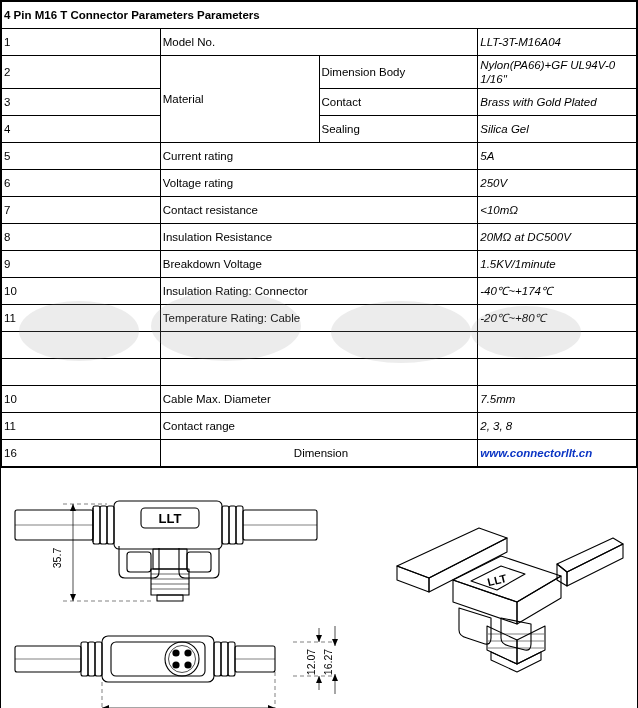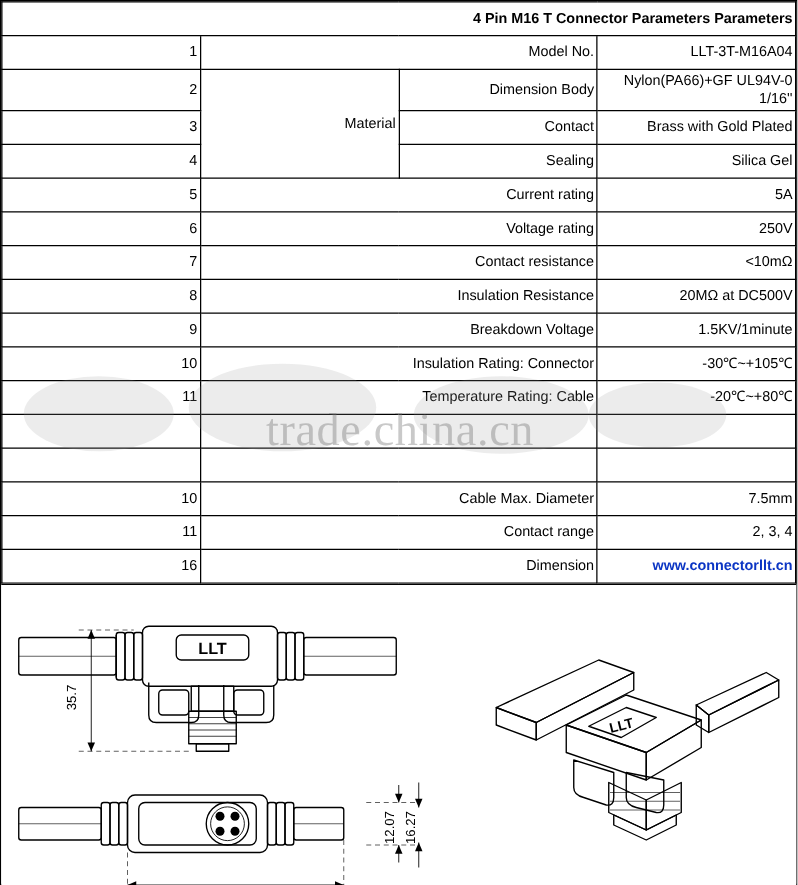--- a/index.html
+++ b/index.html
@@ -22,36 +22,36 @@
     border: 1px solid #000;
   }
   table.spec {
     width: 636px;
     border-collapse: collapse;
     table-layout: fixed;
   }
   table.spec td {
     border: 1px solid #000;
     font-size: 11.5px;
-    text-align: right;
+    text-align: left;
     vertical-align: middle;
     padding: 2px 2px;
     height: 22px;
     line-height: 14px;
   }
   td.title-cell {
     font-size: 14.5px;
     font-weight: bold;
     height: 26px;
     border-bottom: 1px solid #000;
   }
   td.idx { width: 52px; }
   td.grp { width: 72px; }
   td.param { }
-  td.value { width: 236px; }
+  td.value { width: 236px; font-style: italic; }
   .blank-row td { height: 24px; }
   .link {
     color: #0b35c4;
     font-weight: bold;
     font-size: 11.5px;
   }
   .drawing {
     position: relative;
     width: 636px;
     height: 284px;
@@ -141,21 +141,21 @@
         <td class="value">20MΩ at DC500V</td>
       </tr>
       <tr>
         <td class="idx">9</td>
         <td class="param" colspan="2">Breakdown Voltage</td>
         <td class="value">1.5KV/1minute</td>
       </tr>
       <tr>
         <td class="idx">10</td>
         <td class="param" colspan="2">Insulation Rating: Connector</td>
-        <td class="value">-30℃~+105℃</td>
+        <td class="value">-40℃~+174℃</td>
       </tr>
       <tr>
         <td class="idx">11</td>
         <td class="param" colspan="2">Temperature Rating: Cable</td>
         <td class="value">-20℃~+80℃</td>
       </tr>
 
       <tr class="blank-row">
         <td class="idx"></td>
         <td class="param" colspan="2"></td>
@@ -168,25 +168,25 @@
       </tr>
 
       <tr>
         <td class="idx">10</td>
         <td class="param" colspan="2">Cable Max. Diameter</td>
         <td class="value">7.5mm</td>
       </tr>
       <tr>
         <td class="idx">11</td>
         <td class="param" colspan="2">Contact range</td>
-        <td class="value">2, 3, 4</td>
+        <td class="value">2, 3, 8</td>
       </tr>
       <tr>
         <td class="idx">16</td>
-        <td class="param" colspan="2" style="text-align:right; padding-left:6px;">Dimension</td>
+        <td class="param" colspan="2" style="text-align:center; padding-left:6px;">Dimension</td>
         <td class="value link">www.connectorllt.cn</td>
       </tr>
     </tbody>
   </table>
 
   <div class="drawing">
     <svg width="636" height="284" viewBox="0 0 636 284">
       <g fill="none" stroke="#000" stroke-width="1.1" stroke-linejoin="round">
 
         <rect x="14" y="42" width="78" height="30" rx="2"></rect>
@@ -299,16 +299,15 @@
       </g>
     </svg>
 
   </div>
 
   <div class="wm">
     <div class="wm-blob" style="left:18px; top:300px; width:120px; height:60px;"></div>
     <div class="wm-blob" style="left:150px; top:290px; width:150px; height:70px;"></div>
     <div class="wm-blob" style="left:330px; top:300px; width:140px; height:62px;"></div>
     <div class="wm-blob" style="left:470px; top:305px; width:110px; height:52px;"></div>
-    <div class="wm-text">trade.china.cn</div>
   </div>
 
 </div>
 
 </body></html>

